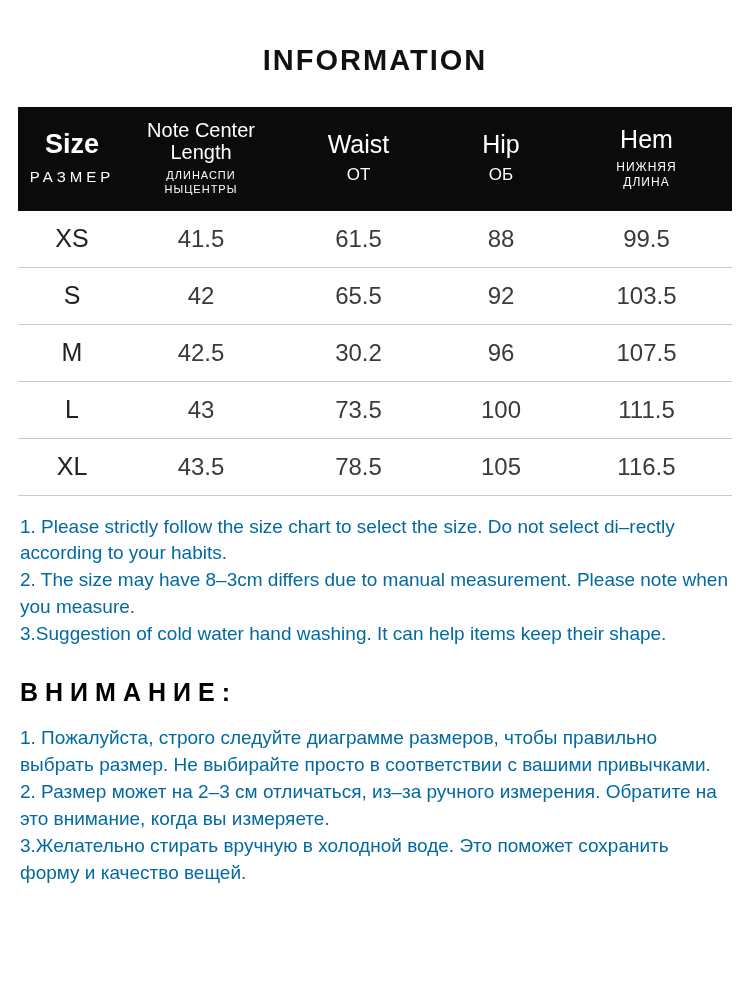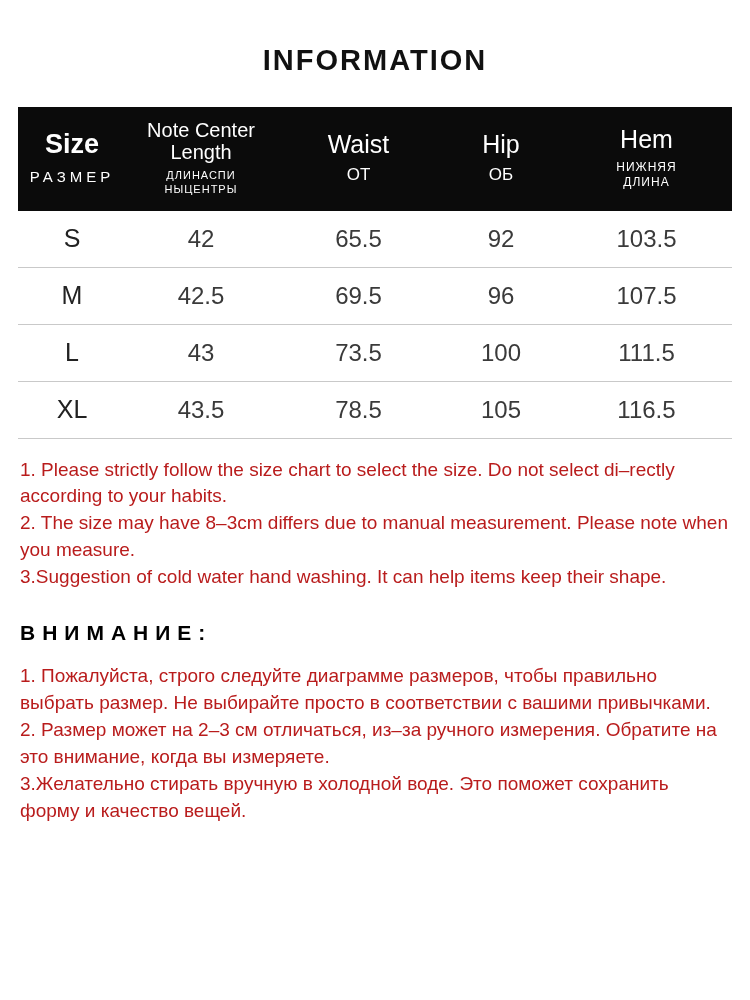--- a/index.html
+++ b/index.html
@@ -92,28 +92,28 @@
   .note-heading-en {
     margin-top: 42px;
     font-size: 23px;
     font-weight: bold;
     color: #000;
   }
   .note-block {
     margin-top: 18px;
     font-size: 19px;
     line-height: 1.42;
-    color: #b91c1c;
+    color: #0369a1;
   }
   .note-block p {
     margin: 0;
   }
   .note-heading-ru {
     margin-top: 30px;
-    font-size: 21px;
+    font-size: 25px;
     font-weight: bold;
     letter-spacing: 7px;
     color: #000;
   }
 </style>
 </head>
 <body>
 
 <div class="page-title">INFORMATION</div>
 
@@ -149,30 +149,37 @@
         <div class="hem-wrap">
           <div class="hdr-big">Hem</div>
           <div class="hdr-small-ru first">НИЖНЯЯ</div>
           <div class="hdr-small-ru">ДЛИНА</div>
         </div>
       </th>
     </tr>
   </thead>
   <tbody>
     <tr>
+      <td class="size-col">XS</td>
+      <td>41.5</td>
+      <td>61.5</td>
+      <td>88</td>
+      <td>99.5</td>
+    </tr>
+    <tr>
       <td class="size-col">S</td>
       <td>42</td>
       <td>65.5</td>
       <td>92</td>
       <td>103.5</td>
     </tr>
     <tr>
       <td class="size-col">M</td>
       <td>42.5</td>
-      <td>69.5</td>
+      <td>30.2</td>
       <td>96</td>
       <td>107.5</td>
     </tr>
     <tr>
       <td class="size-col">L</td>
       <td>43</td>
       <td>73.5</td>
       <td>100</td>
       <td>111.5</td>
     </tr>

